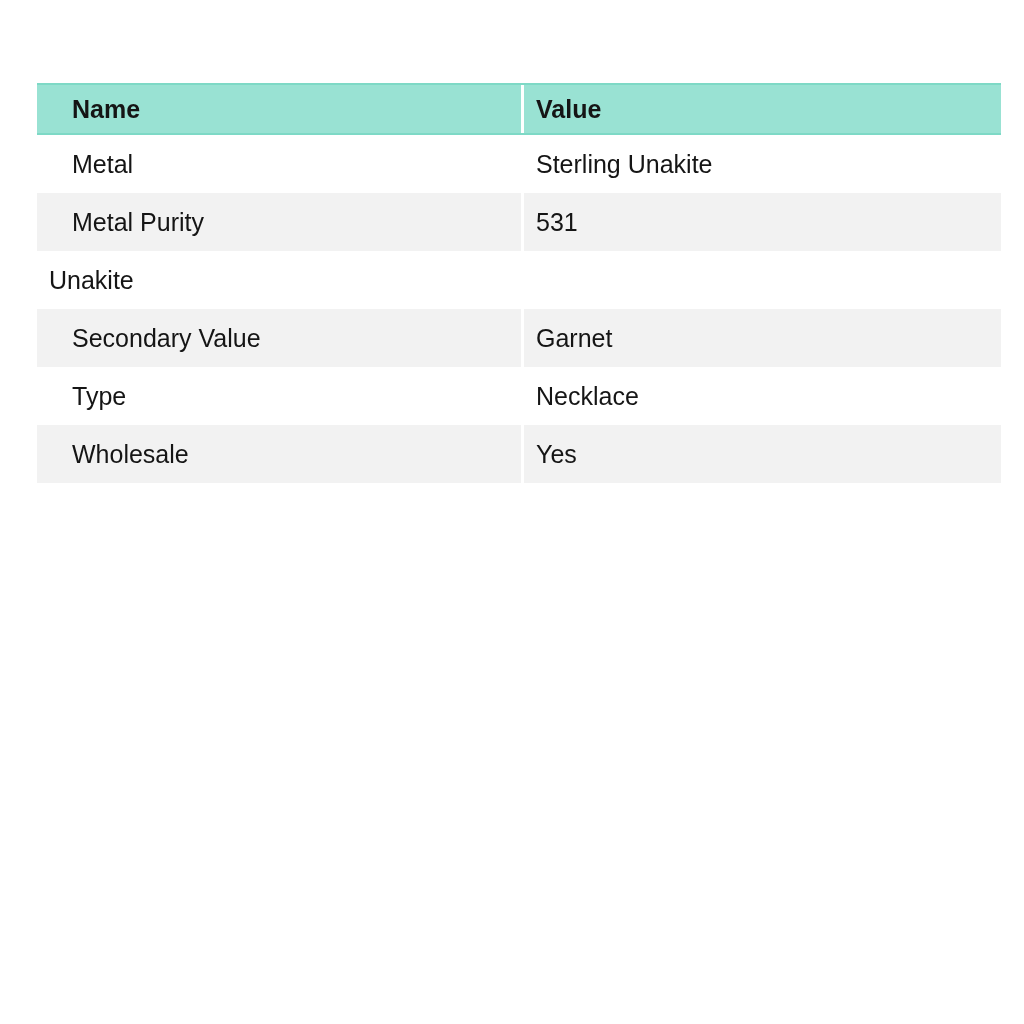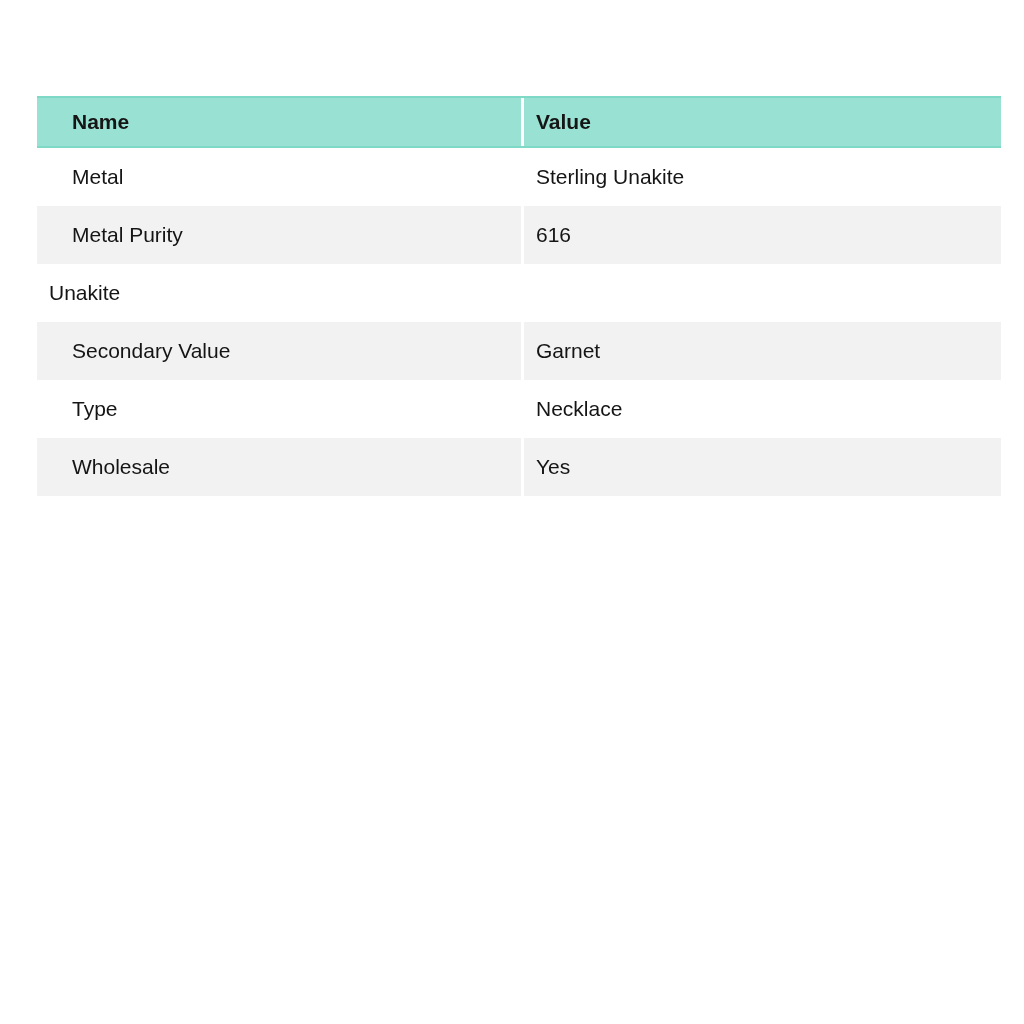--- a/index.html
+++ b/index.html
@@ -7,23 +7,23 @@
     padding: 0;
     width: 1024px;
     height: 1024px;
     background: #ffffff;
     font-family: "Liberation Sans", "DejaVu Sans", sans-serif;
     color: var(--text-color, #151515);
   }
   .spec-table {
     position: absolute;
     left: 37px;
-    top: 96px;
+    top: 83px;
     width: 964px;
-    font-size: 21px;
+    font-size: 25px;
   }
   .header-row {
     display: flex;
     background: var(--header-bg, #99e2d3);
     border-top: 2px solid var(--header-border, #7ed9c6);
     border-bottom: 2px solid var(--header-border, #7ed9c6);
     height: 48px;
     font-weight: 600;
   }
   .row {
@@ -60,21 +60,21 @@
     <div class="cell value-col">Value</div>
   </div>
   <div id="rows-container">
   <div class="row">
     <div class="cell name-col">Metal</div>
     <div class="cell value-col">Sterling Unakite</div>
   </div>
 
   <div class="row">
     <div class="cell name-col">Metal Purity</div>
-    <div class="cell value-col">616</div>
+    <div class="cell value-col">531</div>
   </div>
 
   <div class="row">
     <div class="cell value-col">Unakite</div>
   </div>
 
   <div class="row">
     <div class="cell name-col">Secondary Value</div>
     <div class="cell value-col">Garnet</div>
   </div>

